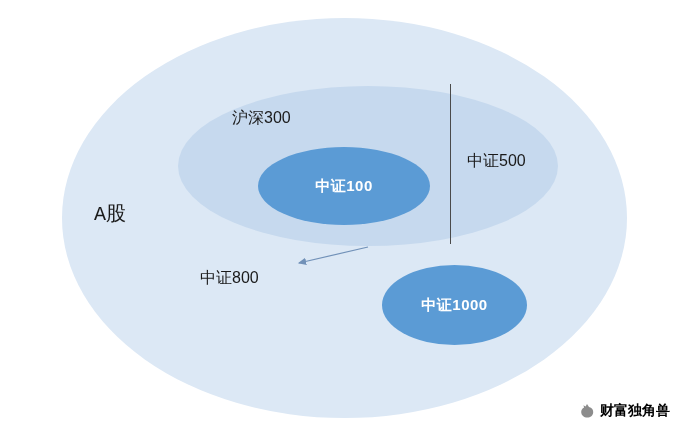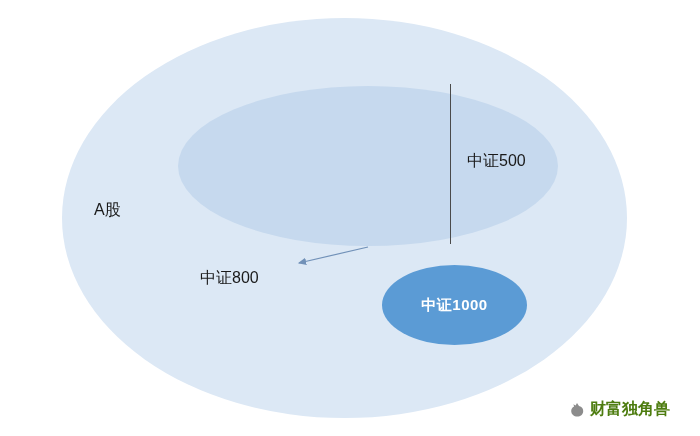--- a/index.html
+++ b/index.html
@@ -57,21 +57,22 @@
   }
   .label {
     position: absolute;
     color: #1a1a1a;
     font-size: 16px;
     white-space: nowrap;
   }
   .a-share-label {
     left: 94px;
     top: 200px;
-    font-size: 16px;
+    font-size: 20px;
+    font-family: Liberation Mono, monospace;
   }
   .hs300-label {
     left: 232px;
     top: 108px;
   }
   .csi500-label {
     left: 467px;
     top: 151px;
   }
   .csi800-label {
@@ -92,45 +93,49 @@
     top: 0;
     pointer-events: none;
   }
   .watermark {
     position: absolute;
     right: 30px;
     bottom: 16px;
     display: flex;
     align-items: center;
     gap: 4px;
-    color: #4d7c0f;
-    font-size: 16px;
+    color: #000000;
+    font-size: 14px;
     font-weight: 600;
   }
   .watermark svg {
     display: block;
   }
 </style>
 </head>
 <body>
 
 <div class="canvas">
 
   <div class="ellipse outer-ellipse"></div>
 
   <div class="ellipse middle-ellipse"></div>
 
   <div class="divider-line"></div>
 
+  <div class="ellipse solid-ellipse csi100-ellipse">
+    <span>中证100</span>
+  </div>
 
   <div class="ellipse solid-ellipse csi1000-ellipse">
     <span>中证1000</span>
   </div>
 
   <span class="label a-share-label">A股</span>
+  <span class="label hs300-label">沪深300</span>
   <span class="label csi500-label">中证500</span>
   <span class="label csi800-label">中证800</span>
 
   <svg class="overlay-svg" width="700" height="436" viewBox="0 0 700 436">
     <defs>
       <marker id="arrowhead" markerWidth="9" markerHeight="9" refX="6" refY="3" orient="auto">
         <path d="M0,0 L7,3 L0,6 z" fill="#7191b8"></path>
       </marker>
     </defs>
     <line x1="368" y1="247" x2="299" y2="263" stroke="#7191b8" stroke-width="1.2" marker-end="url(#arrowhead)"></line>

